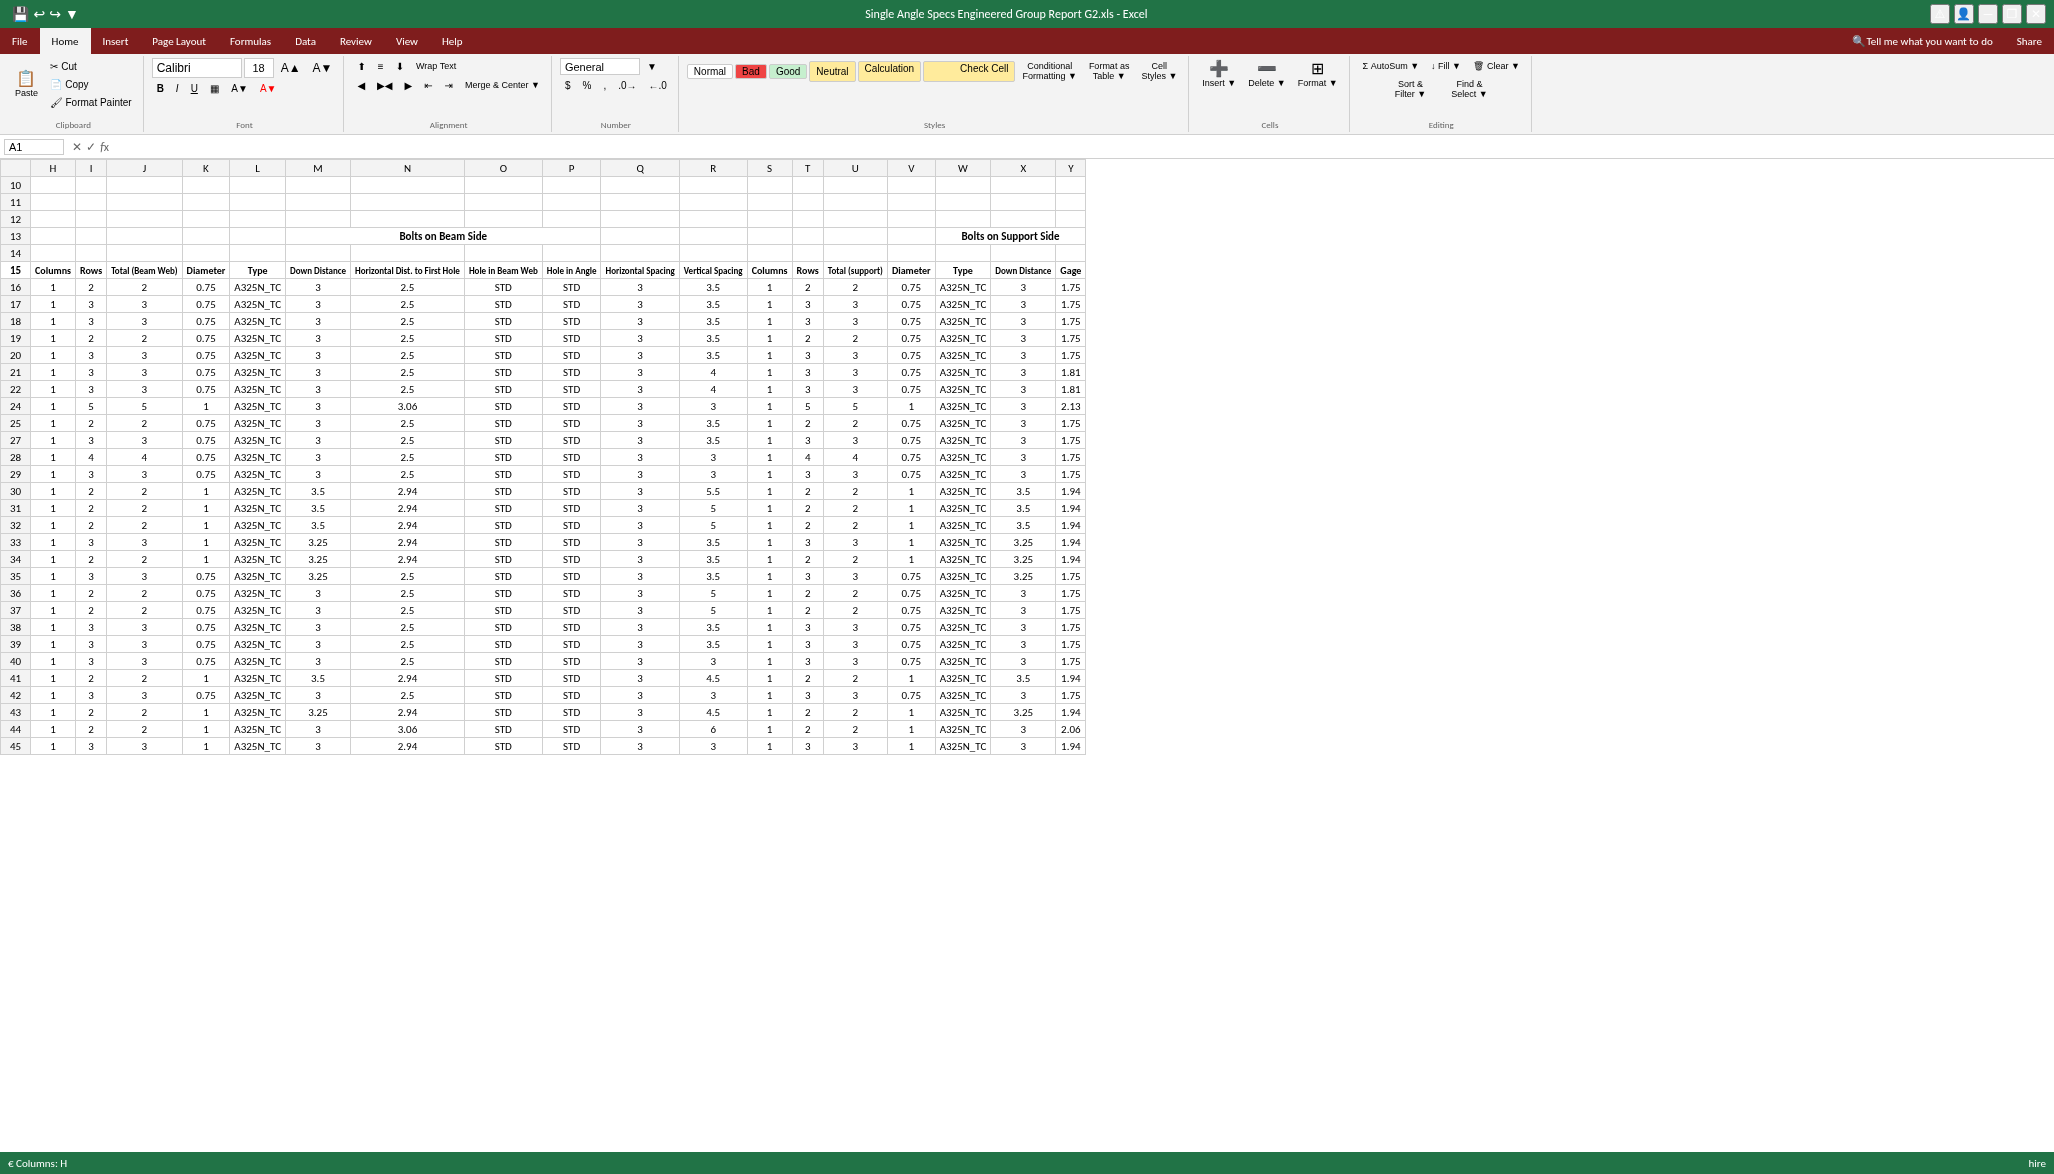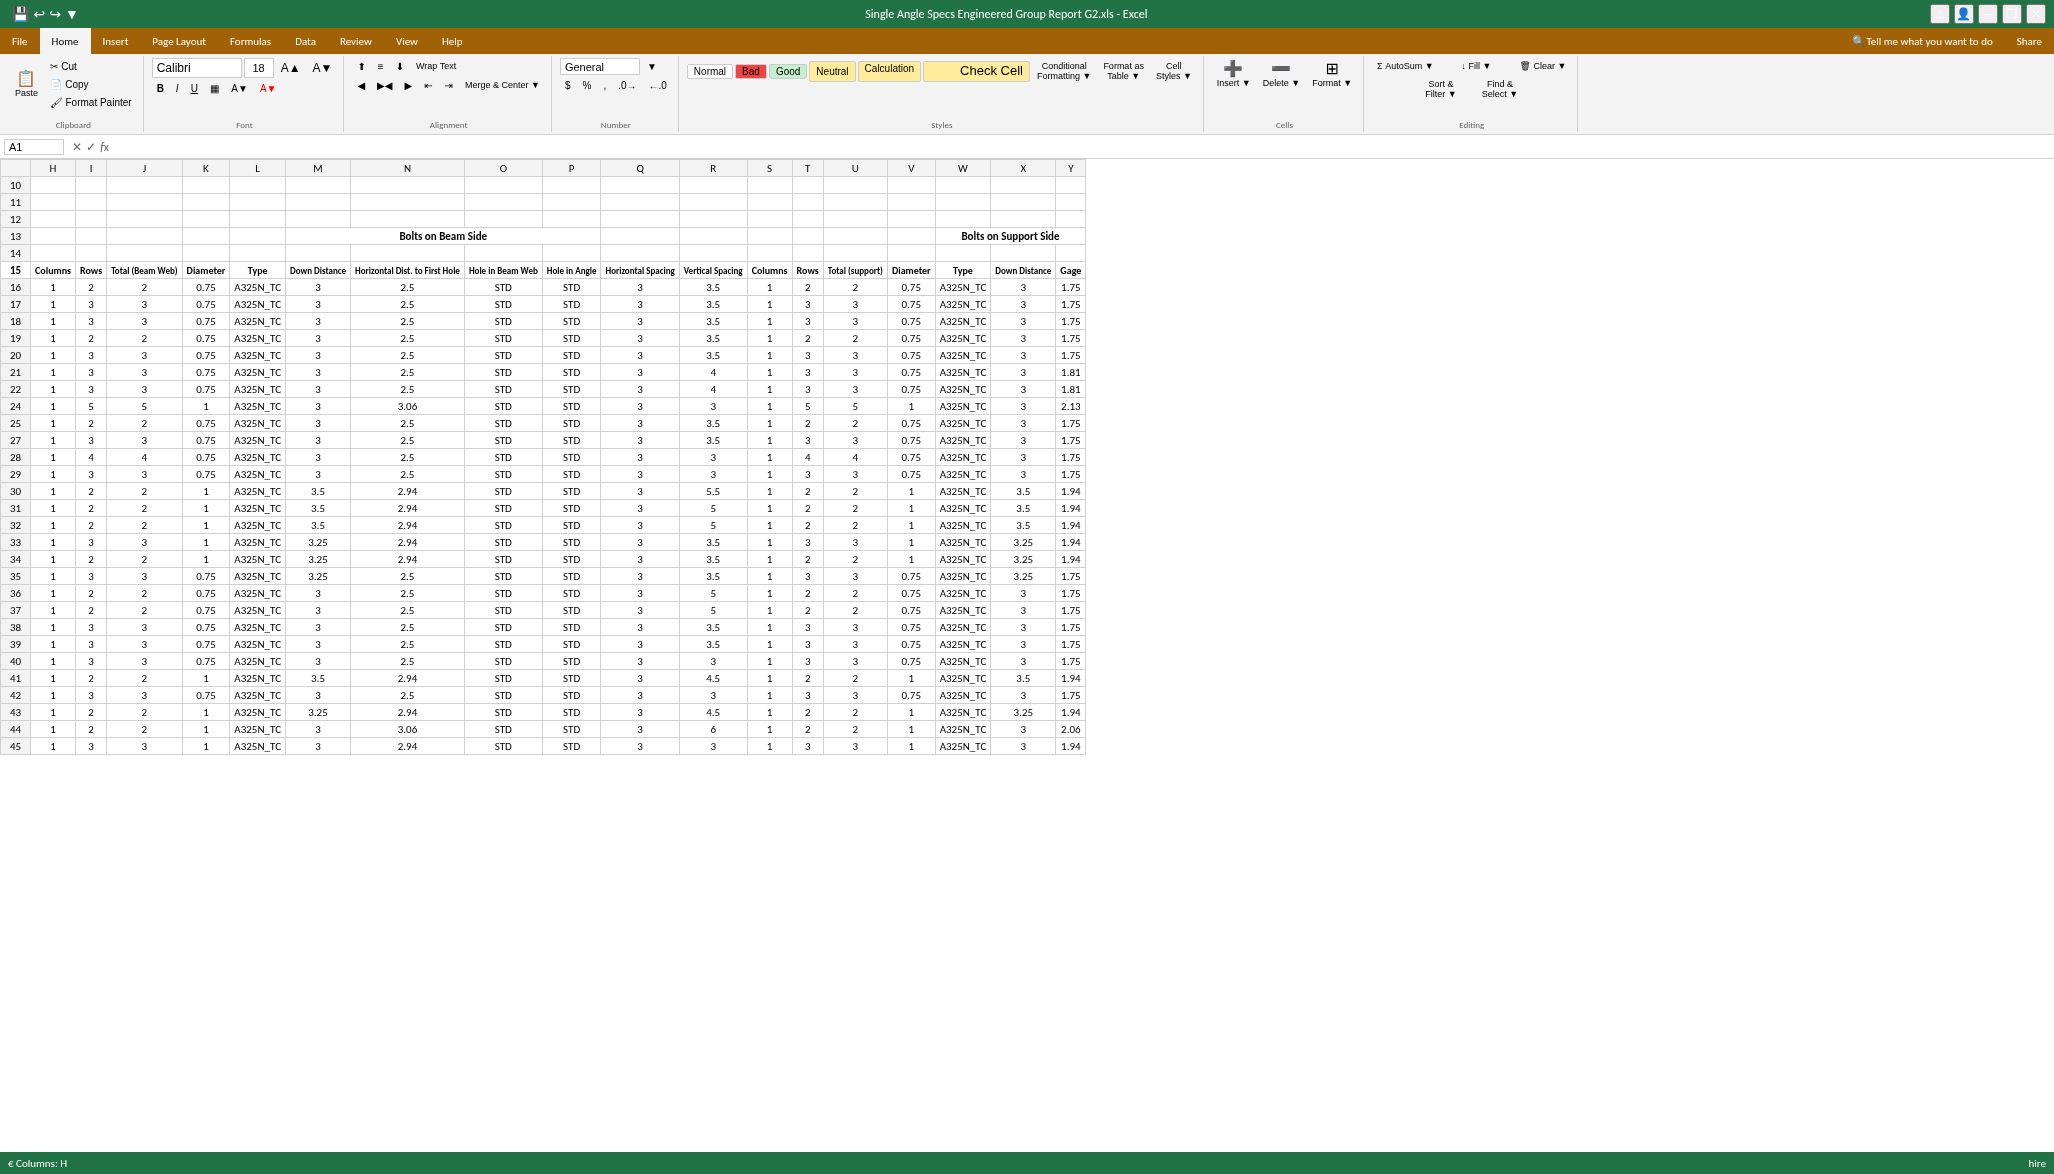--- a/index.html
+++ b/index.html
@@ -19,21 +19,21 @@
     #title-bar .window-controls { display: flex; gap: 4px; }
     #title-bar .win-btn { width: 20px; height: 20px; display: flex; align-items: center; justify-content: center; cursor: pointer; font-size: 12px; }
 
     
     #ribbon {
       background: #f3f3f3;
       border-bottom: 1px solid #d0d0d0;
     }
     #ribbon-tabs {
       display: flex;
-      background: #a16207;
+      background: #7f1d1d;
       height: 26px;
     }
     .ribbon-tab {
       padding: 0 12px;
       color: #fff;
       display: flex;
       align-items: center;
       font-size: 11px;
       cursor: pointer;
     }
@@ -288,21 +288,21 @@
     </div>
 
     <div class="ribbon-group" style="min-width:200px;">
       <div style="display:flex;gap:2px;flex-wrap:wrap;align-items:center;">
         <button class="btn-normal ribbon-btn" style="font-size:10px;">Normal</button>
         <button class="btn-bad ribbon-btn" style="font-size:10px;">Bad</button>
         <button class="btn-good ribbon-btn" style="font-size:10px;">Good</button>
         <div style="display:flex;gap:2px;">
           <button class="btn-neutral ribbon-btn" style="font-size:10px;">Neutral</button>
           <button class="btn-check ribbon-btn" style="font-size:10px;">Calculation</button>
-          <button class="btn-check ribbon-btn" style="font-size:13px;padding-left:36px;">Check Cell</button>
+          <button class="btn-check ribbon-btn" style="font-size:10px;padding-left:36px;">Check Cell</button>
         </div>
         <button class="ribbon-btn" style="font-size:9px;">Conditional<br>Formatting ▼</button>
         <button class="ribbon-btn" style="font-size:9px;">Format as<br>Table ▼</button>
         <button class="ribbon-btn" style="font-size:9px;">Cell<br>Styles ▼</button>
       </div>
       <span class="ribbon-group-label">Styles</span>
     </div>
 
     <div class="ribbon-group">
       <div style="display:flex;gap:2px;">
@@ -316,21 +316,21 @@
         </button>
         <button class="ribbon-btn">
           <span class="ribbon-icon">⊞</span>
           <span style="font-size:9px;">Format ▼</span>
         </button>
       </div>
       <span class="ribbon-group-label">Cells</span>
     </div>
 
     <div class="ribbon-group">
-      <div style="display:flex;gap:18px;">
+      <div style="display:flex;gap:2px;">
         <button class="ribbon-btn" style="font-size:9px;">Σ AutoSum ▼</button>
         <button class="ribbon-btn" style="font-size:9px;">↓ Fill ▼</button>
         <button class="ribbon-btn" style="font-size:9px;">🗑 Clear ▼</button>
       </div>
       <div style="display:flex;gap:15px;margin-top:2px;">
         <button class="ribbon-btn" style="font-size:9px;">Sort &amp;<br>Filter ▼</button>
         <button class="ribbon-btn" style="font-size:9px;">Find &amp;<br>Select ▼</button>
       </div>
       <span class="ribbon-group-label">Editing</span>
     </div>

